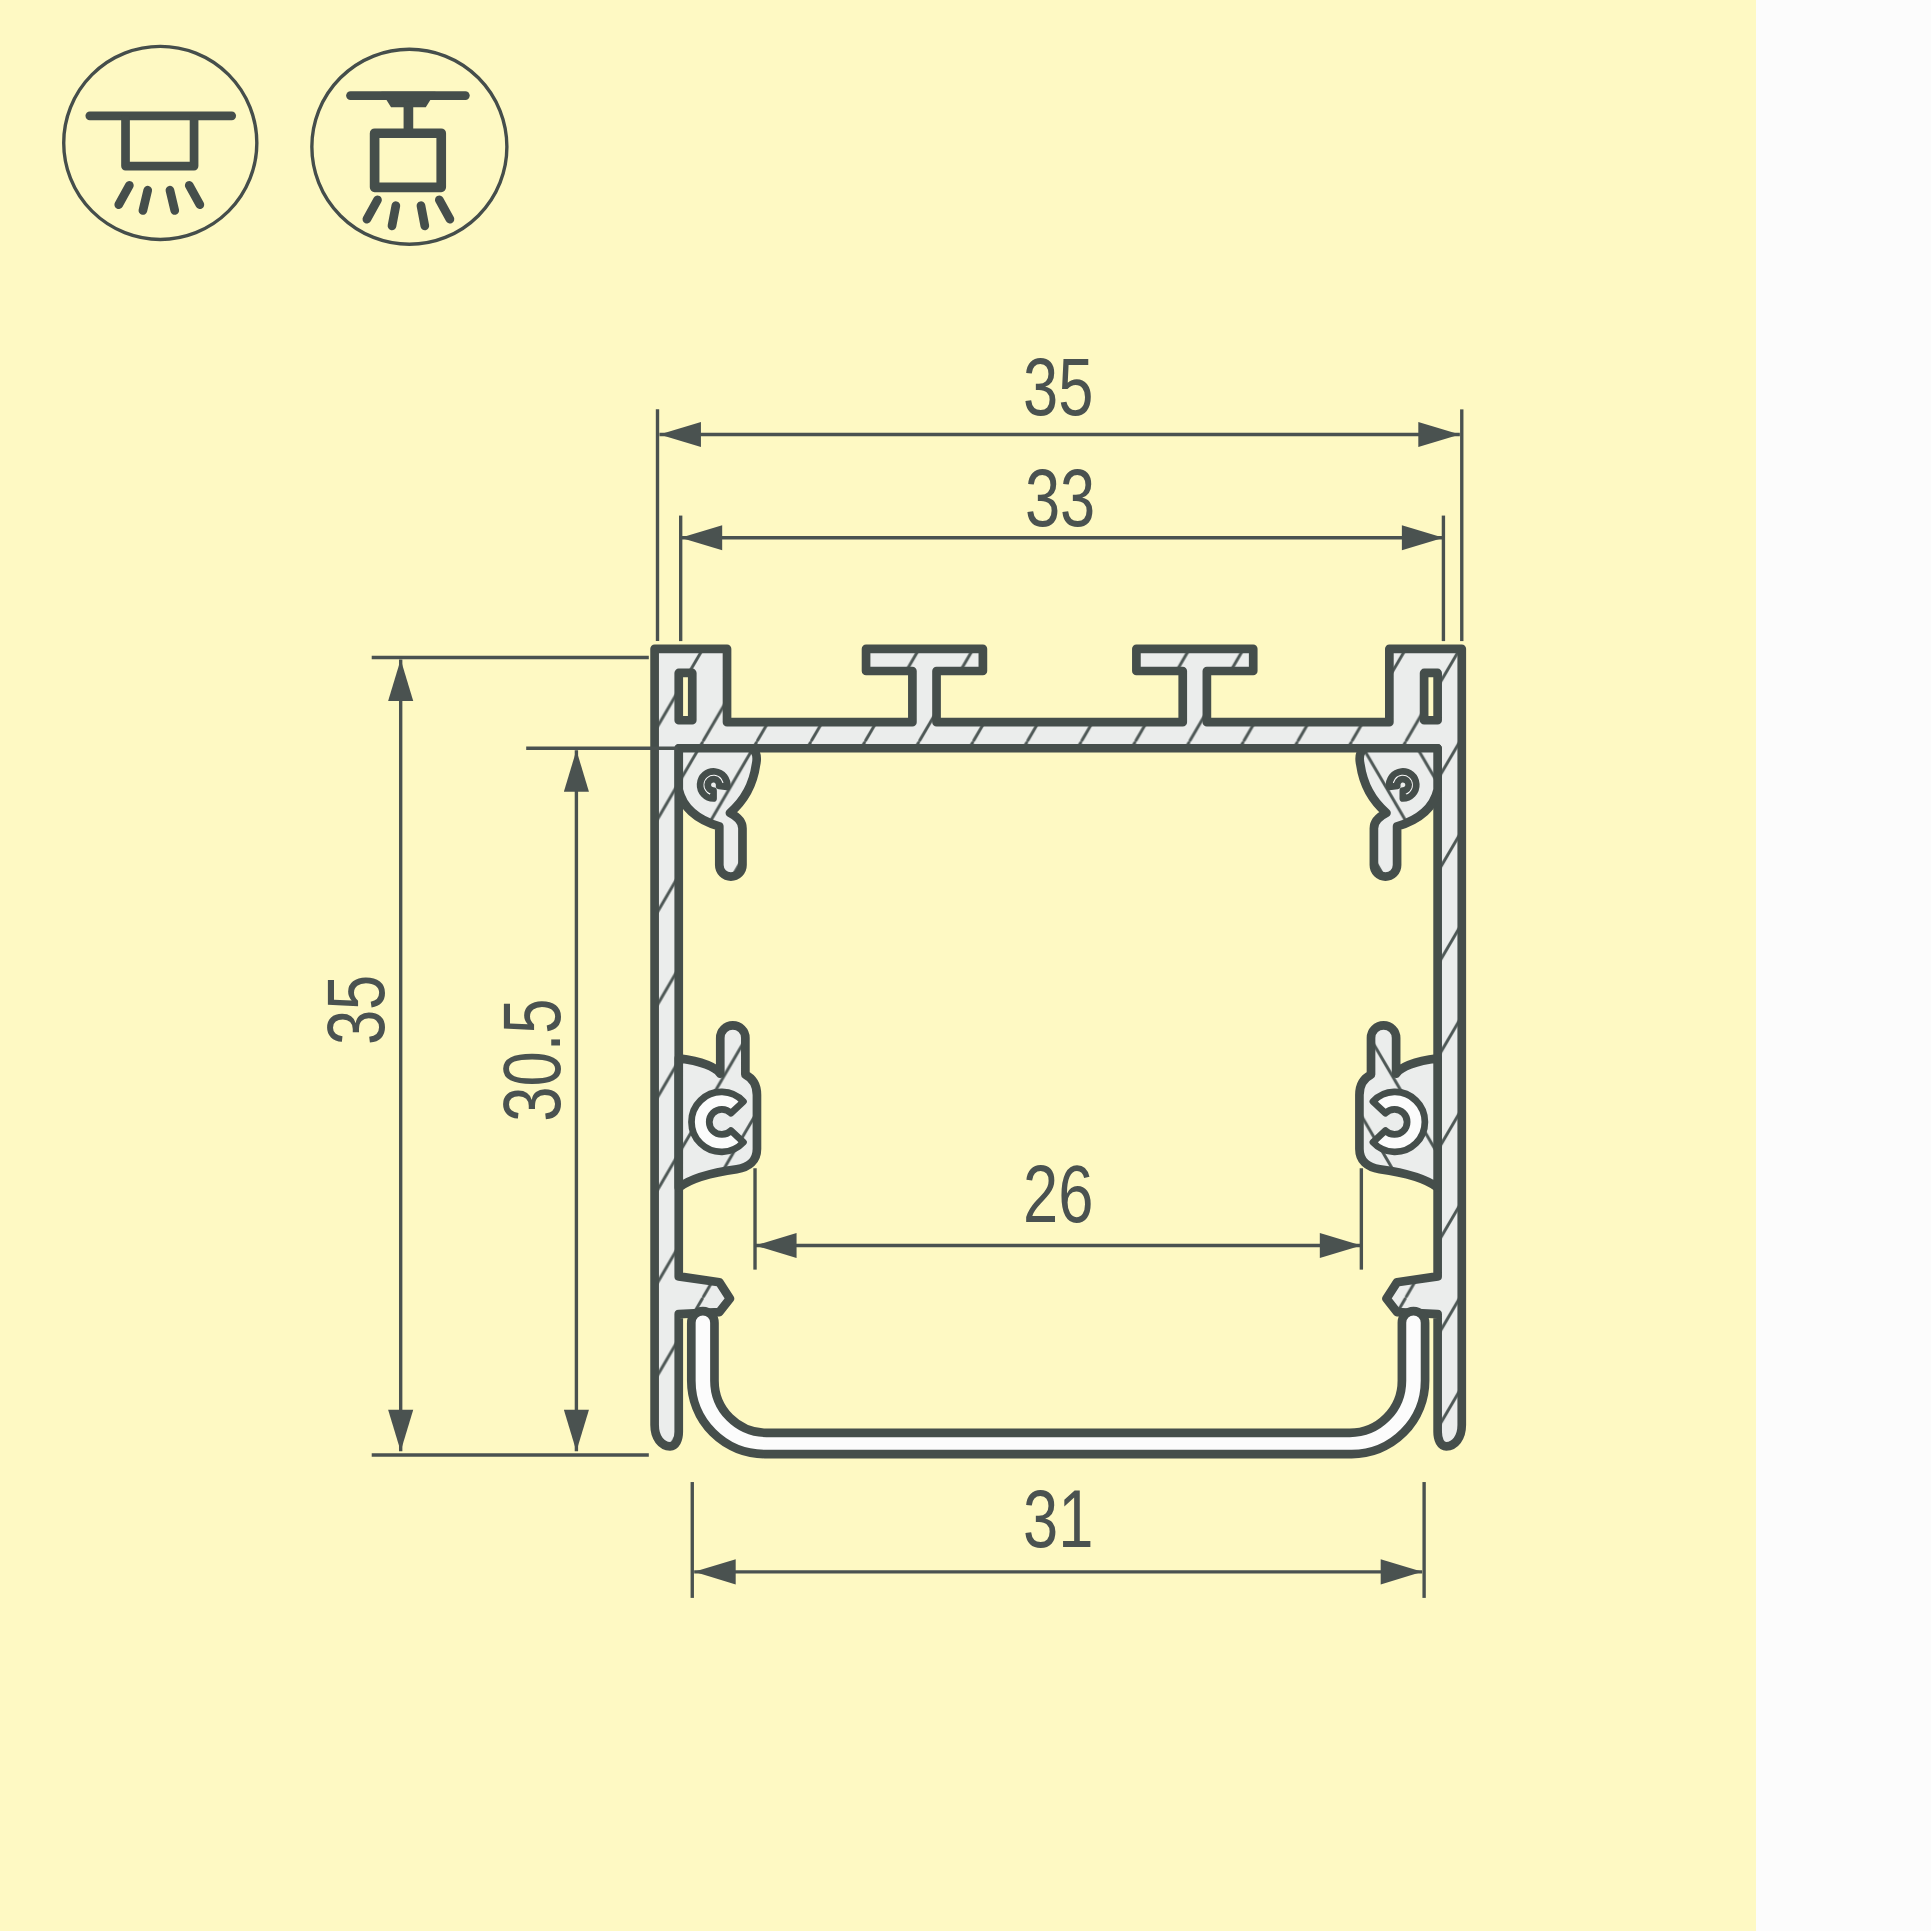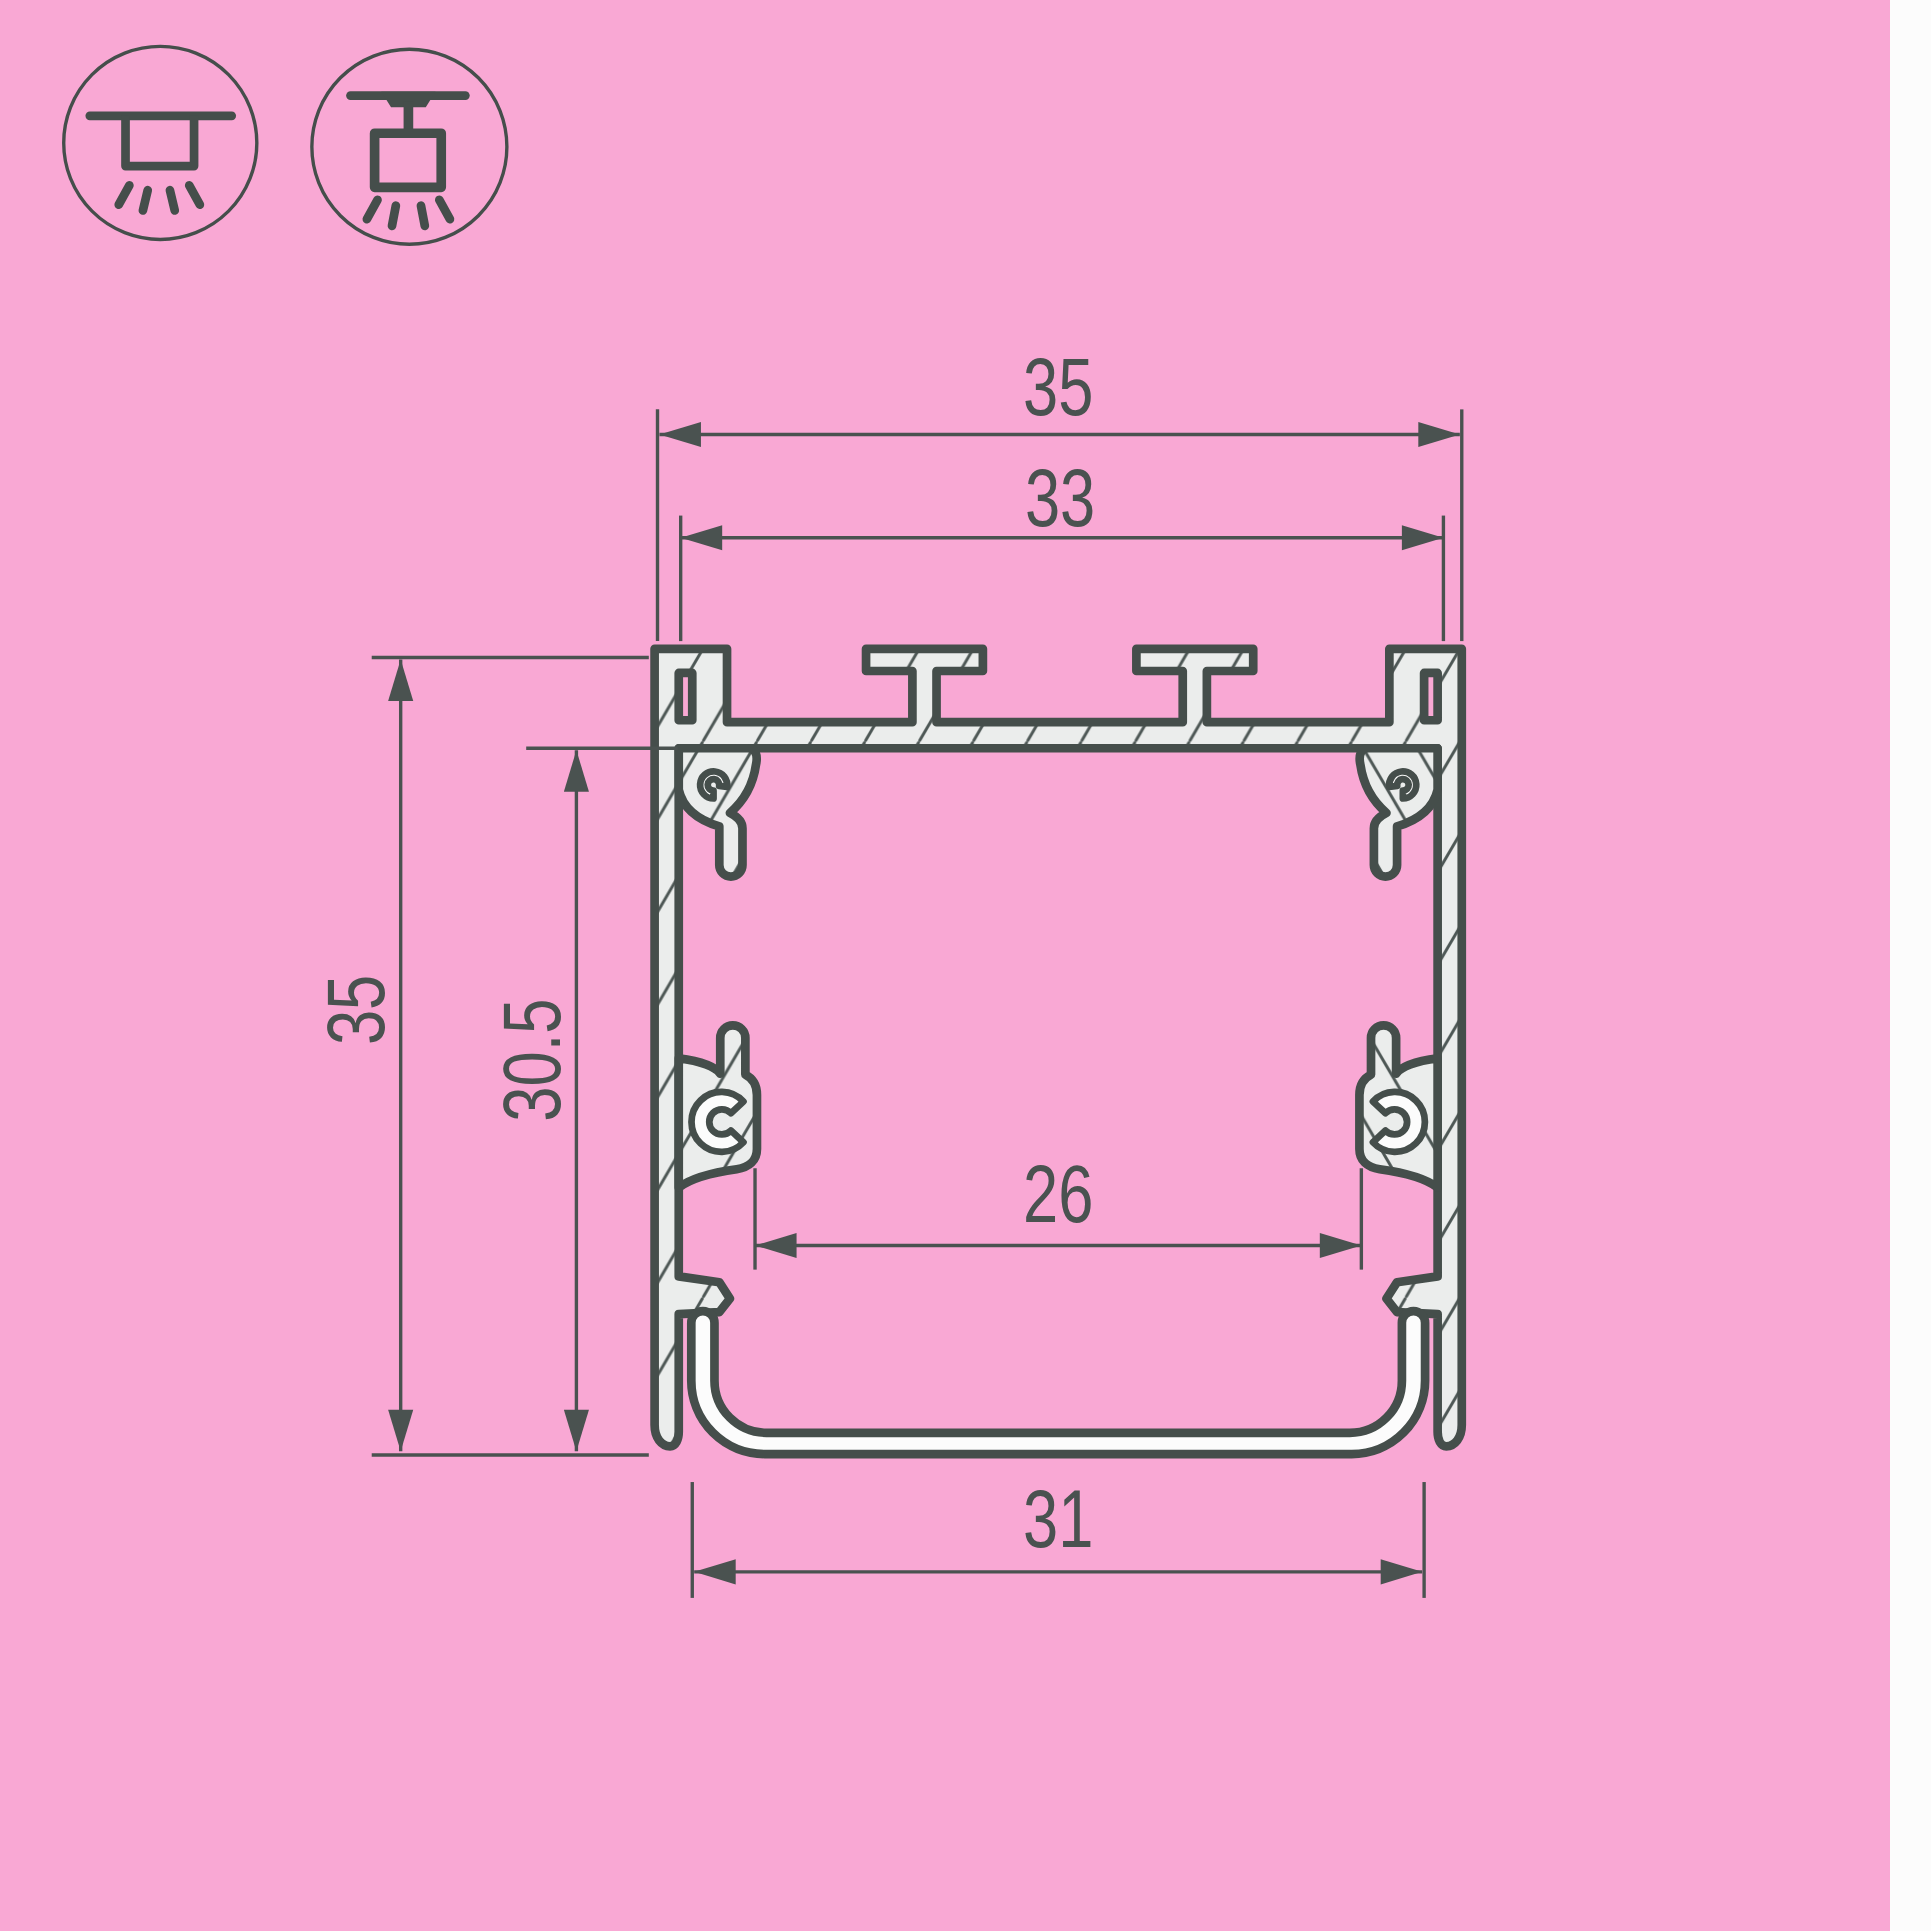--- a/index.html
+++ b/index.html
@@ -1,16 +1,16 @@
 <!DOCTYPE html>
 <html><head>
 <meta charset="utf-8">
 <style>
   html,body{margin:0;padding:0;background:#fcfcfc;}
-  .page{width:1890px;height:1931px;position:relative;background:#f9a8d4;
+  .page{width:1756px;height:1931px;position:relative;background:#fef9c3;
         font-family:"Liberation Sans","DejaVu Sans",sans-serif;text-decoration:underline;}
   svg{display:block}
   .dim-text{fill:#4a5250;font-size:84px;font-family:"Liberation Sans","DejaVu Sans",sans-serif;}
 </style>
 </head>
 <body>
 
 <div class="page">
 <svg width="1931" height="1931" viewBox="0 0 2000 2000">
   <defs>

